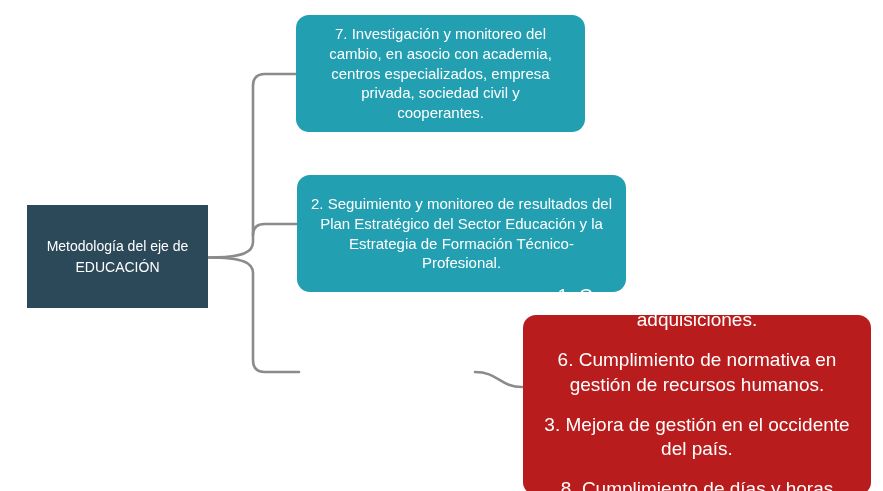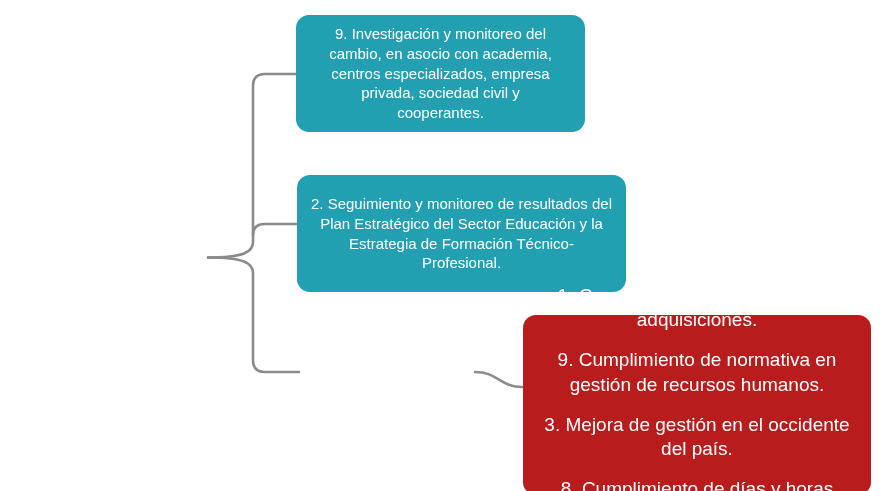--- a/index.html
+++ b/index.html
@@ -94,30 +94,33 @@
 
   <svg class="connectors" viewBox="0 0 883 491">
     <g fill="none" stroke="#8b8b8b" stroke-width="2.6" stroke-linecap="round" stroke-linejoin="round">
       <path d="M 208 257.5 C 244 257.5 253 252 253 242 L 253 86 Q 253 74 265 74 L 297 74"></path>
       <path d="M 253 235 Q 253 224 265 224 L 298 224"></path>
       <path d="M 208 257.5 C 244 257.5 253 263 253 273 L 253 360 Q 253 372 265 372 L 299 372"></path>
       <path d="M 475 372 C 498 372 500 387 522 387"></path>
     </g>
   </svg>
 
+  <div class="node node-root">
+    <span>Metodología del eje de EDUCACIÓN</span>
+  </div>
 
   <div class="node node-teal node-branch-1">
-    <span>9. Investigación y monitoreo del cambio, en asocio con academia, centros especializados, empresa privada, sociedad civil y cooperantes.</span>
+    <span>7. Investigación y monitoreo del cambio, en asocio con academia, centros especializados, empresa privada, sociedad civil y cooperantes.</span>
   </div>
 
   <div class="node node-teal node-branch-2">
     <span>2. Seguimiento y monitoreo de resultados del Plan Estratégico del Sector Educación y la Estrategia de Formación Técnico-Profesional.</span>
   </div>
 
 
   <div class="node node-orange">
     <div class="sub-item">1. Cumplimiento de normativa de adquisiciones.</div>
-    <div class="sub-item">9. Cumplimiento de normativa en gestión de recursos humanos.</div>
+    <div class="sub-item">6. Cumplimiento de normativa en gestión de recursos humanos.</div>
     <div class="sub-item">3. Mejora de gestión en el occidente del país.</div>
     <div class="sub-item">8. Cumplimiento de días y horas clases.</div>
   </div>
 
 </div>
 
 </body></html>

